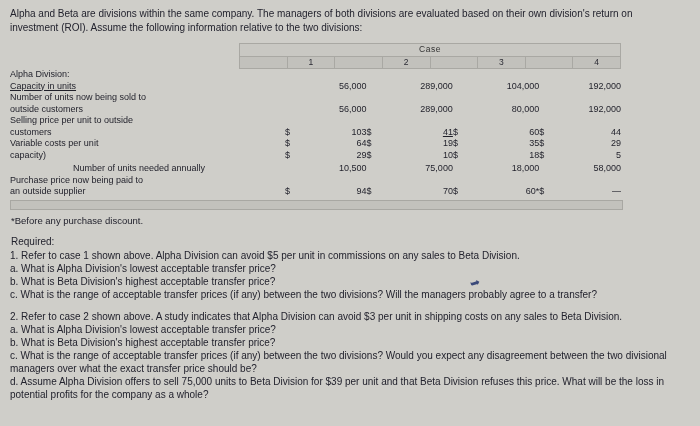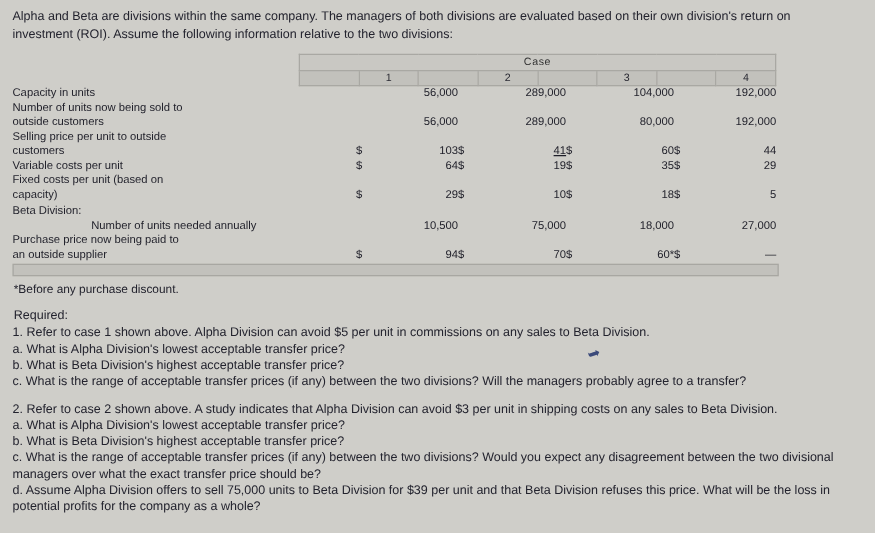--- a/index.html
+++ b/index.html
@@ -141,21 +141,33 @@
         <td style="width:58px" class="colnum">3</td>
         <td style="width:14px" class="colnum"></td>
         <td style="width:54px" class="colnum">4</td>
       </tr>
     </tbody>
   </table>
 
   <table class="tbl" id="body-table">
     <tbody id="rows-body">
         <tr class="rowline">
-          <td class="lbl indent1" style="width: 215px;">Capacity in units</td>
+          <td class="lbl" style="width: 215px;">Alpha Division:</td>
+          <td style="width: 14px;"></td>
+          <td style="width: 14px;"></td>
+          <td style="width: 54px;"></td>
+          <td style="width: 14px;"></td>
+          <td style="width: 58px;"></td>
+          <td style="width: 14px;"></td>
+          <td style="width: 58px;"></td>
+          <td style="width: 14px;"></td>
+          <td style="width: 54px;"></td>
+        </tr>
+        <tr class="rowline">
+          <td class="lbl indent1" style="width: 215px; text-decoration: underline;">Capacity in units</td>
           <td style="width: 14px;"></td>
           <td class="dollar" style="width: 14px;"></td>
           <td class="num" style="width: 54px;">56,000</td>
           <td class="dollar" style="width: 14px;"></td>
           <td class="num" style="width: 58px;">289,000</td>
           <td class="dollar" style="width: 14px;"></td>
           <td class="num" style="width: 58px;">104,000</td>
           <td class="dollar" style="width: 14px;"></td>
           <td class="num" style="width: 54px;">192,000</td>
         </tr>
@@ -211,71 +223,47 @@
           <td class="lbl indent1" style="width: 215px;">Variable costs per unit</td>
           <td style="width: 14px;"></td>
           <td class="dollar" style="width: 14px;">$</td>
           <td class="num" style="width: 54px;">64</td>
           <td class="dollar" style="width: 14px;">$</td>
           <td class="num" style="width: 58px;">19</td>
           <td class="dollar" style="width: 14px;">$</td>
           <td class="num" style="width: 58px;">35</td>
           <td class="dollar" style="width: 14px;">$</td>
           <td class="num" style="width: 54px;">29</td>
-        </tr>
-        <tr class="rowline">
-          <td class="lbl indent1" style="width: 215px;">Fixed costs per unit (based on</td>
-          <td style="width: 14px;"></td>
-          <td class="dollar" style="width: 14px;"></td>
-          <td class="num" style="width: 54px;"></td>
-          <td class="dollar" style="width: 14px;"></td>
-          <td class="num" style="width: 58px;"></td>
-          <td class="dollar" style="width: 14px;"></td>
-          <td class="num" style="width: 58px;"></td>
-          <td class="dollar" style="width: 14px;"></td>
-          <td class="num" style="width: 54px;"></td>
         </tr>
         <tr class="rowline">
           <td class="lbl indent2" style="width: 215px;">capacity)</td>
           <td style="width: 14px;"></td>
           <td class="dollar" style="width: 14px;">$</td>
           <td class="num" style="width: 54px;">29</td>
           <td class="dollar" style="width: 14px;">$</td>
           <td class="num" style="width: 58px;">10</td>
           <td class="dollar" style="width: 14px;">$</td>
           <td class="num" style="width: 58px;">18</td>
           <td class="dollar" style="width: 14px;">$</td>
           <td class="num" style="width: 54px;">5</td>
         </tr>
         <tr>
           <td colspan="10" style="height: 2px;"></td>
         </tr>
         <tr class="rowline">
-          <td class="lbl" style="width: 215px;">Beta Division:</td>
-          <td style="width: 14px;"></td>
-          <td style="width: 14px;"></td>
-          <td style="width: 54px;"></td>
-          <td style="width: 14px;"></td>
-          <td style="width: 58px;"></td>
-          <td style="width: 14px;"></td>
-          <td style="width: 58px;"></td>
-          <td style="width: 14px;"></td>
-          <td style="width: 54px;"></td>
-        </tr>
-        <tr class="rowline">
           <td class="lbl indent1" style="width: 215px; text-align: center;">Number of units needed annually</td>
           <td style="width: 14px;"></td>
           <td class="dollar" style="width: 14px;"></td>
           <td class="num" style="width: 54px;">10,500</td>
           <td class="dollar" style="width: 14px;"></td>
           <td class="num" style="width: 58px;">75,000</td>
           <td class="dollar" style="width: 14px;"></td>
           <td class="num" style="width: 58px;">18,000</td>
           <td class="dollar" style="width: 14px;"></td>
-          <td class="num" style="width: 54px;">27,000</td>
+          <td class="num" style="width: 54px;">58,000</td>
         </tr>
         <tr class="rowline">
           <td class="lbl indent1" style="width: 215px;">Purchase price now being paid to</td>
           <td style="width: 14px;"></td>
           <td class="dollar" style="width: 14px;"></td>
           <td class="num" style="width: 54px;"></td>
           <td class="dollar" style="width: 14px;"></td>
           <td class="num" style="width: 58px;"></td>
           <td class="dollar" style="width: 14px;"></td>
           <td class="num" style="width: 58px;"></td>

